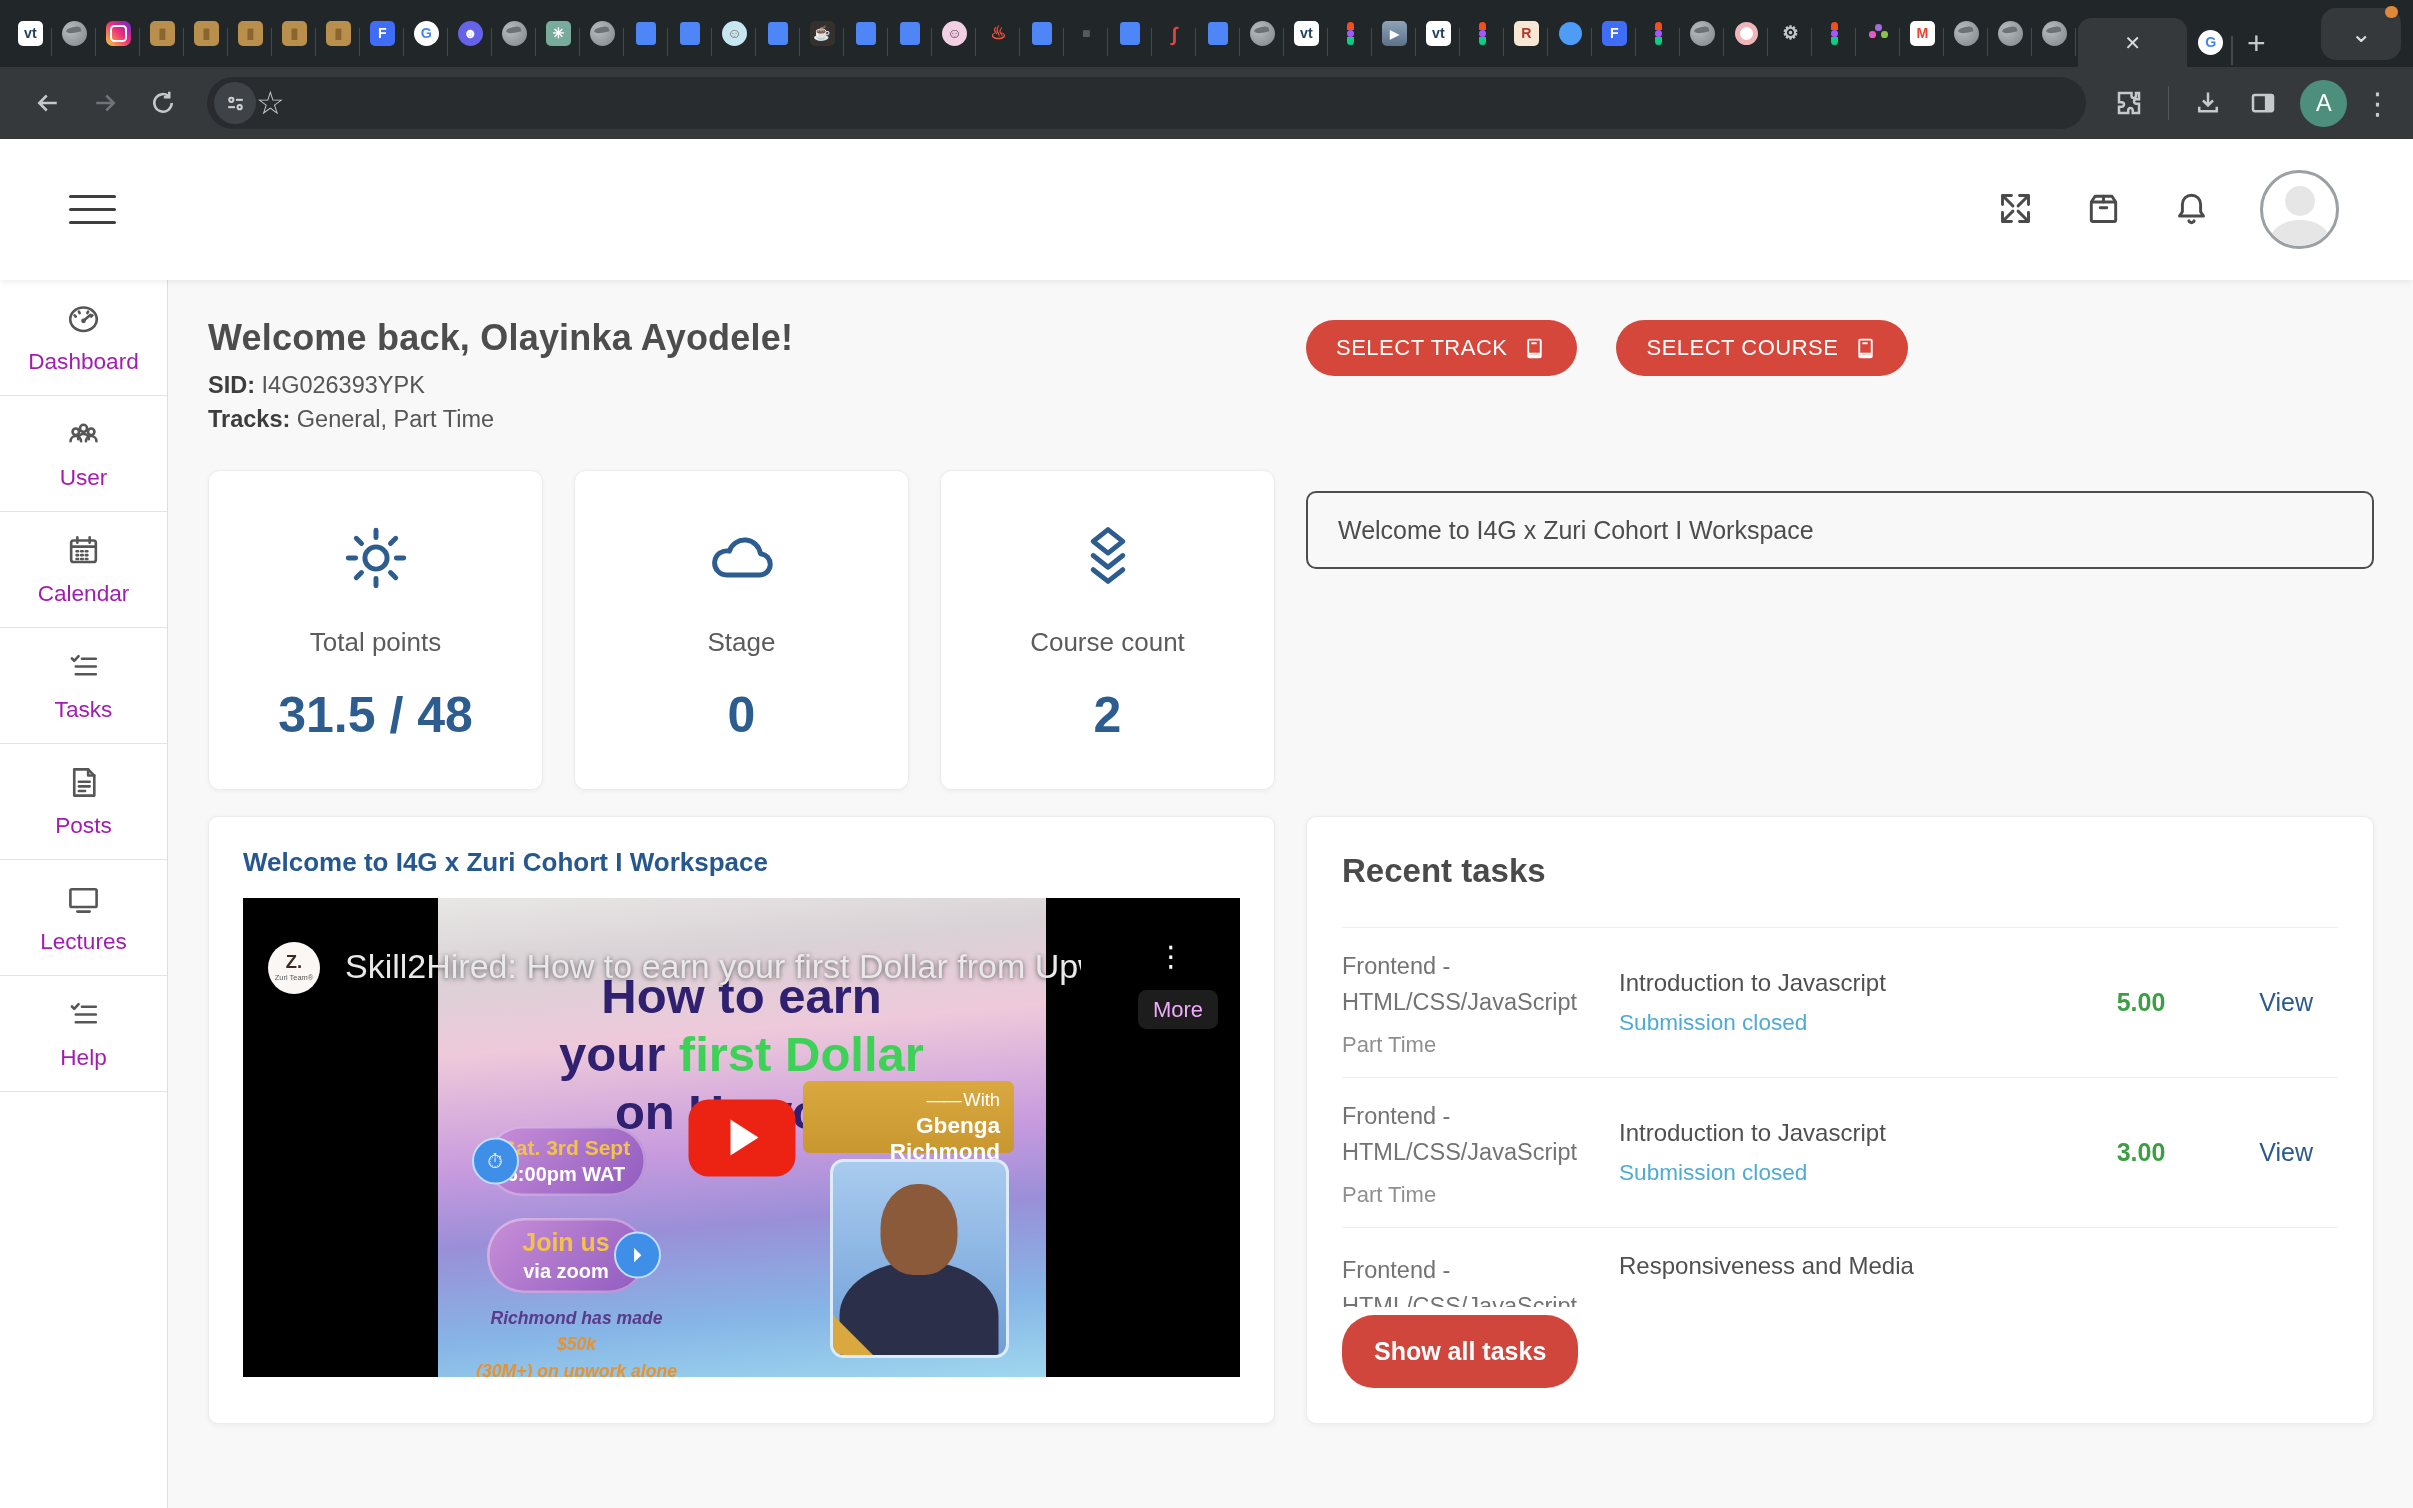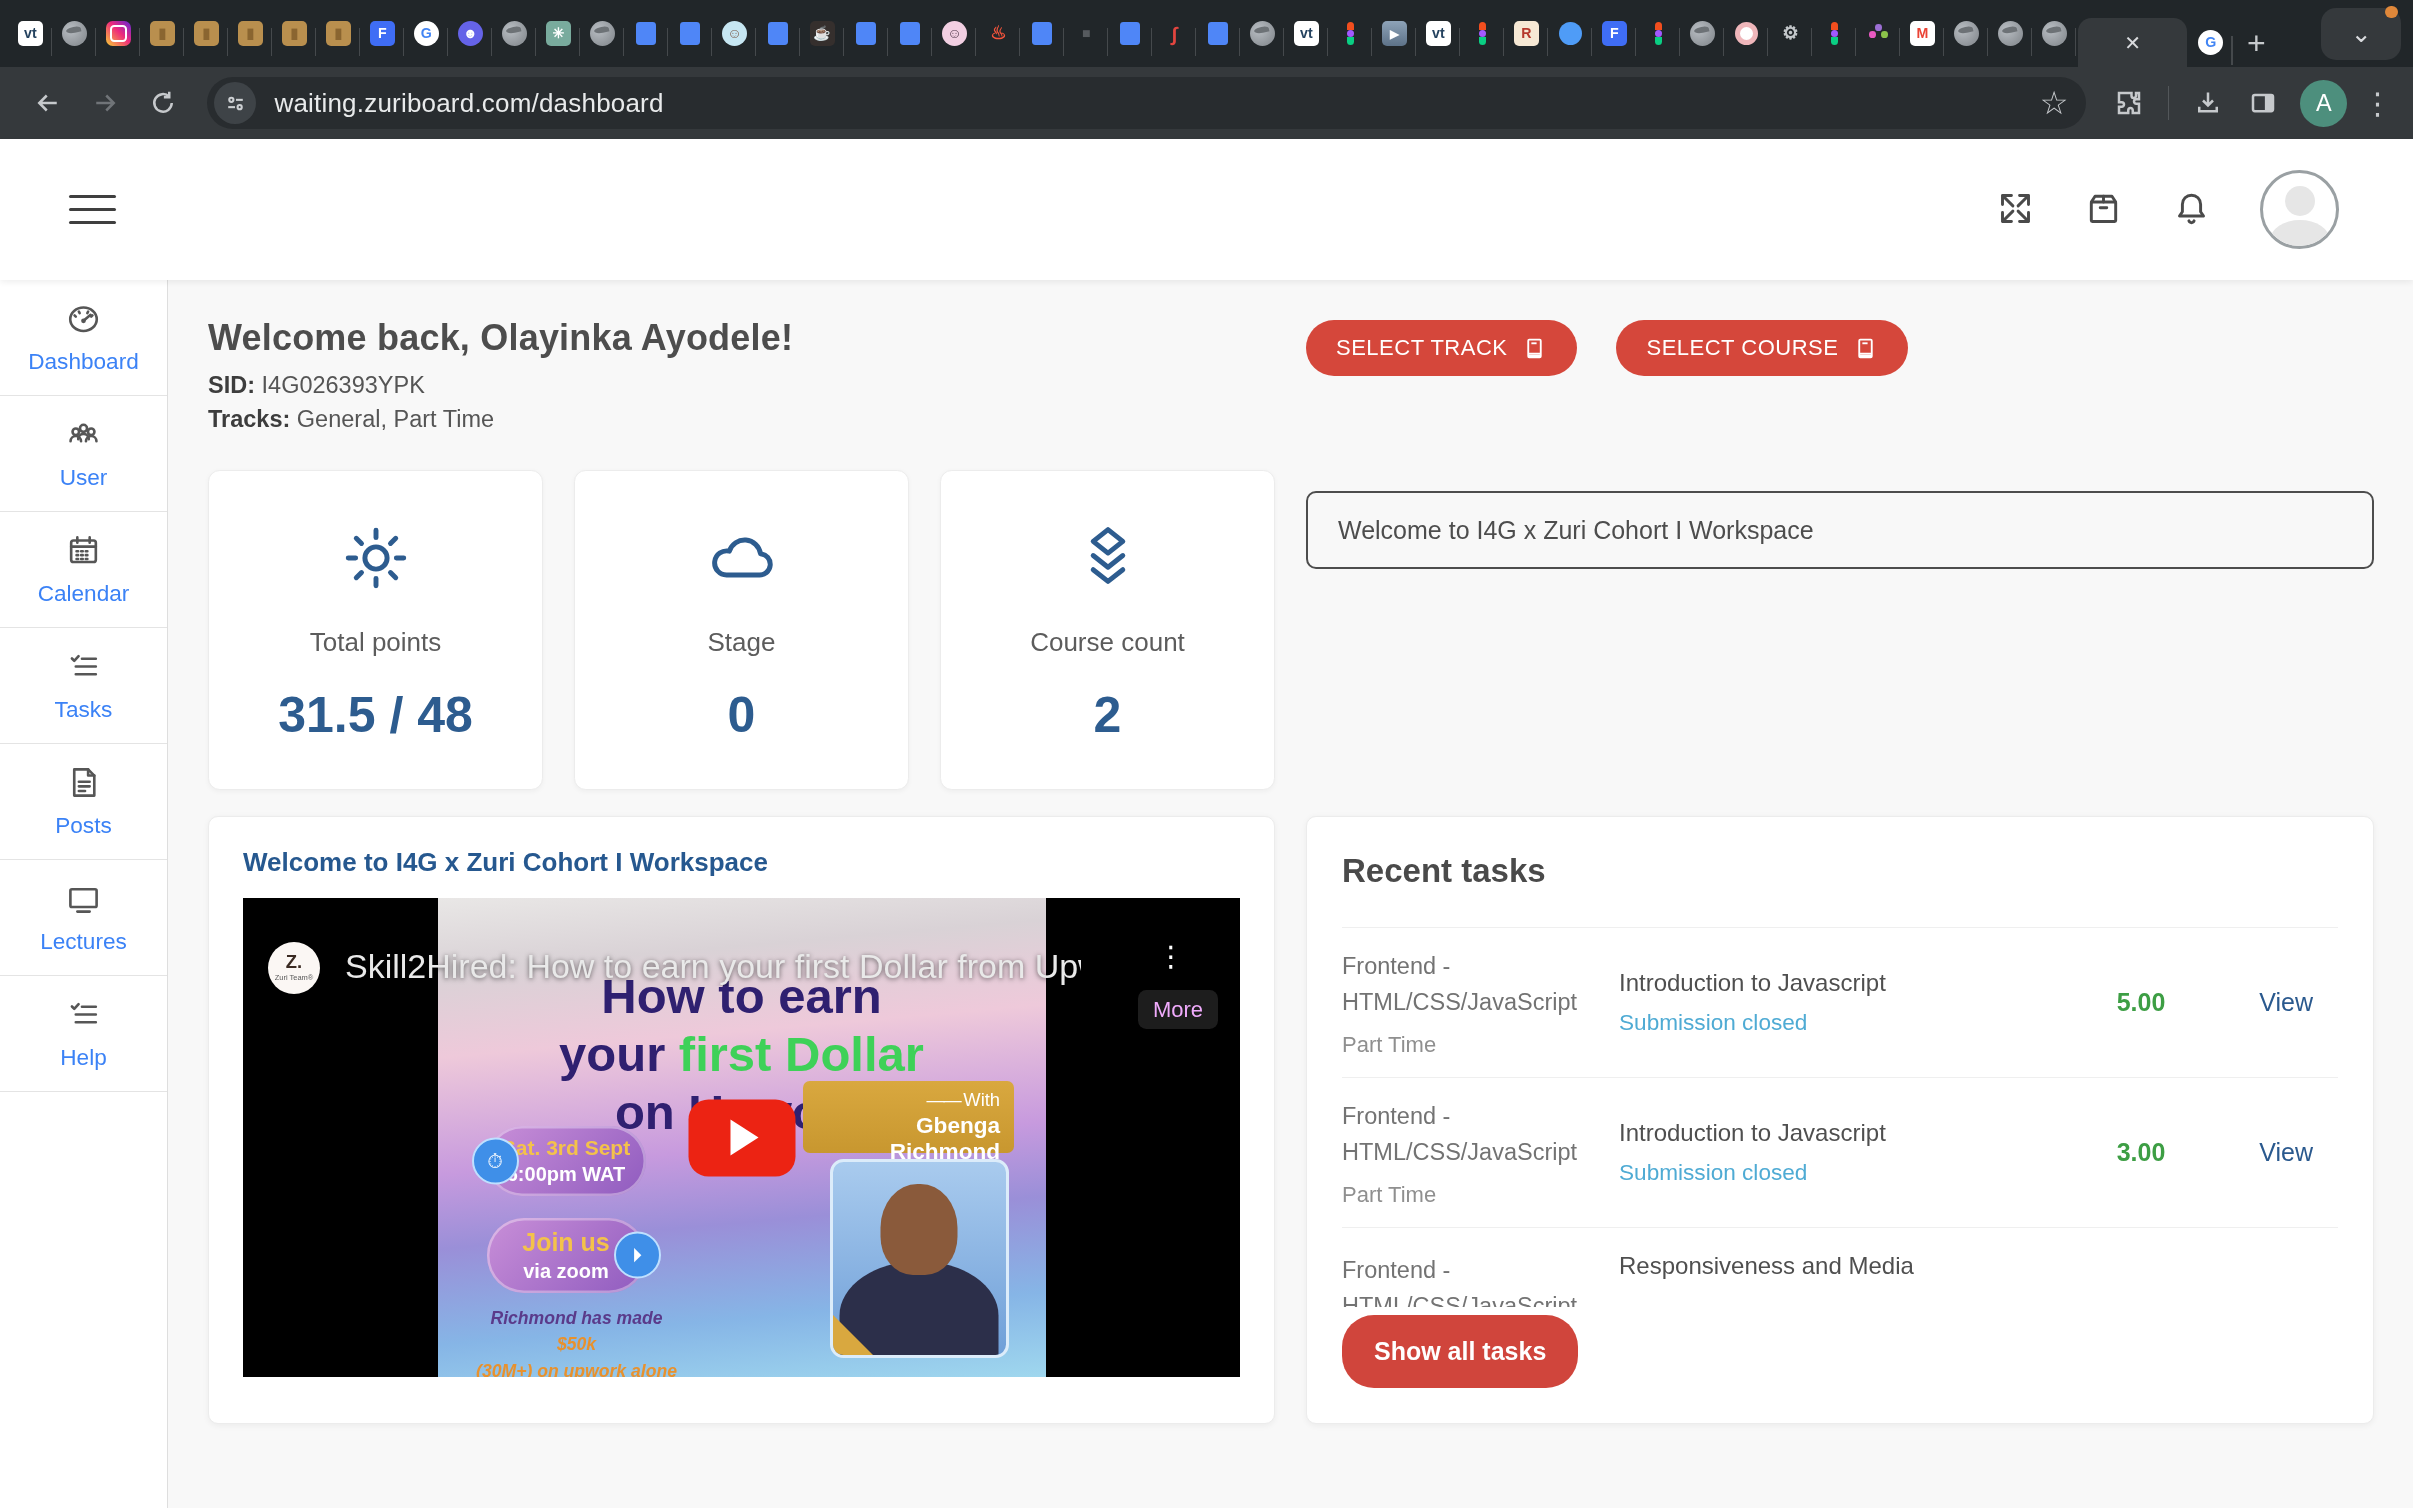--- a/index.html
+++ b/index.html
@@ -60,21 +60,21 @@
   .hd-icons { display:flex; align-items:center; gap:49px; }
   .hd-ico svg { width:39px; height:39px; stroke:#4a4a4a; stroke-width:1.8; fill:none; stroke-linecap:round; stroke-linejoin:round; }
   .hd-avatar { width:79px; height:79px; border-radius:50%; border:3.4px solid #9aa0a3; background:#fff; position:relative; overflow:hidden; }
   .hd-avatar .head { position:absolute; left:50%; top:13.4px; transform:translateX(-50%); width:30px; height:30px; border-radius:50%; background:#e6e6e6; }
   .hd-avatar .shoulders { position:absolute; left:50%; top:47px; transform:translateX(-50%); width:59px; height:39px; border-radius:50% 50% 0 0; background:#e6e6e6; }
 
   .app-body { flex:1; display:flex; min-height:0; }
   .sidebar { width:168px; background:#fff; border-right:1.7px solid #dedede; flex:0 0 auto; }
   .side-item { height:116px; display:flex; flex-direction:column; align-items:center; justify-content:center; gap:8.4px; border-bottom:1.7px solid #e4e4e4; cursor:pointer; color:#555; }
   .side-item svg { width:37px; height:37px; stroke:#565656; stroke-width:1.7; fill:none; stroke-linecap:round; stroke-linejoin:round; }
-  .side-label { font-size:22.6px; color:#3b82f6; }
+  .side-label { font-size:22.6px; color:#a21caf; }
 
   .main { flex:1; background:#f8f8f8; padding:37px 40px 0 40px; overflow:hidden; }
   .grid { display:grid; grid-template-columns:1067px 1068px; column-gap:31px; }
 
   .welcome-title { font-size:36px; font-weight:bold; color:#4d4d4d; letter-spacing:0.2px; }
   .welcome-sub { margin-top:13.4px; font-size:23.5px; color:#555; }
   .welcome-sub b { color:#3d3d3d; }
   .welcome-sub + .welcome-sub { margin-top:6.7px; }
 
   .actions { display:flex; gap:39px; justify-content:flex-start; align-items:flex-start; padding-top:3.4px; }
@@ -342,21 +342,20 @@
       </div>
     <div class="urlpill">
       <div class="site-chip">
         <svg viewBox="0 0 24 24">
             <circle cx="8" cy="8.5" r="2"></circle>
             <path d="M12.5,8.5 H19"></path>
             <path d="M5,15.5 h6.5"></path>
             <circle cx="16" cy="15.5" r="2"></circle>
           </svg>
       </div>
-      <div class="urltext">waiting.zuriboard.com/dashboard</div>
       <div class="star">☆</div>
     </div>
     <div class="tool-ico">
       <svg viewBox="0 0 24 24">
           <path d="M10,4 h4 v2.2 a1.8,1.8 0 0 0 3.6,0 V4 H20 v5 h-2.2 a1.8,1.8 0 0 0 0,3.6 H20 V20 h-5 v-2.2 a1.8,1.8 0 0 0 -3.6,0 V20 H4 v-5 h2.2 a1.8,1.8 0 0 0 0,-3.6 H4 V4 z"></path>
         </svg>
     </div>
     <div class="tool-divider"></div>
     <div class="tool-ico">
       <svg viewBox="0 0 24 24">

